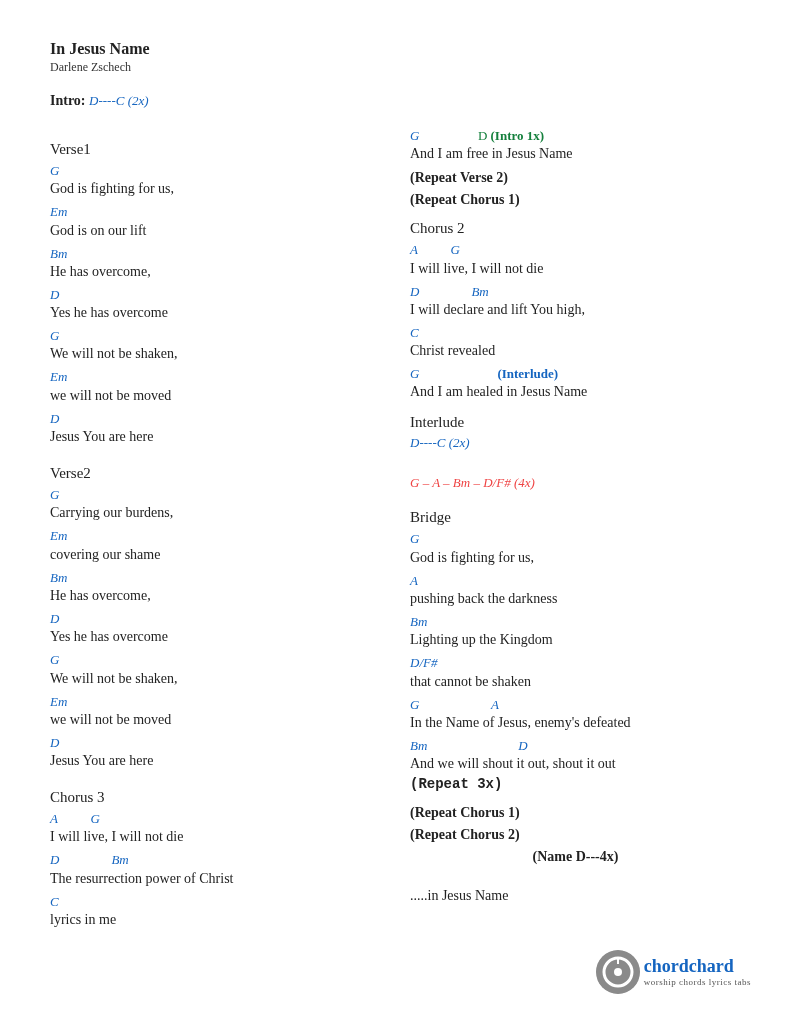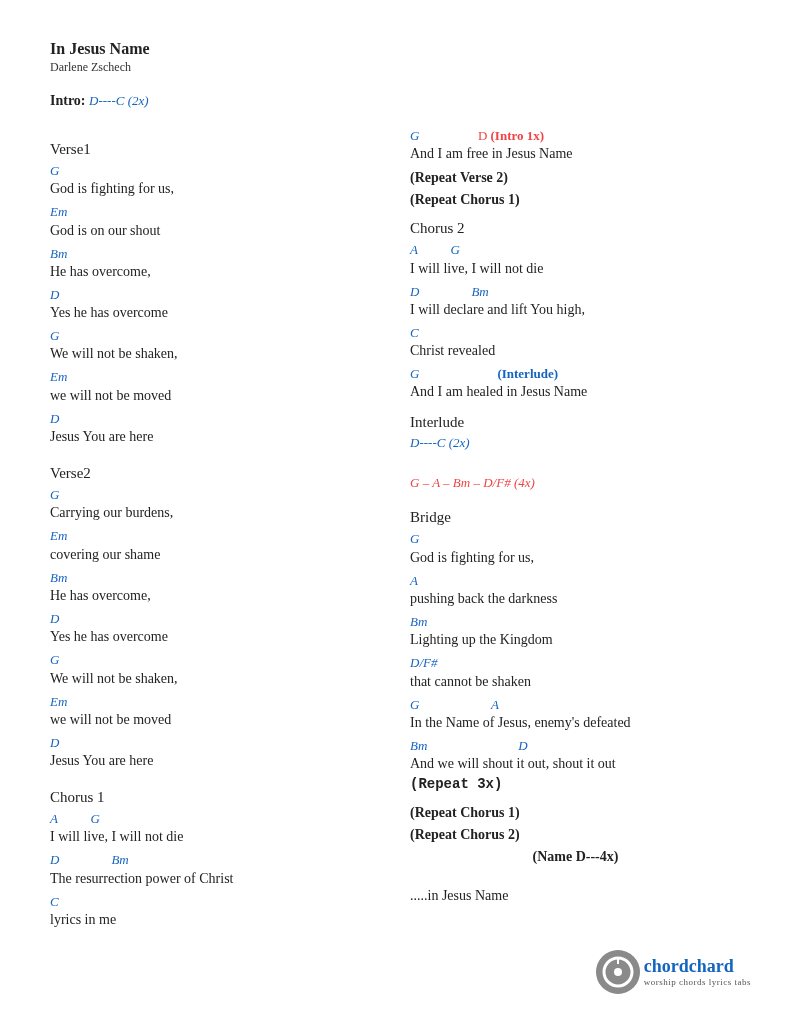--- a/index.html
+++ b/index.html
@@ -127,21 +127,21 @@
 </div>
 
 <div class="two-col">
   <div class="col-left">
 
     <div class="section-header">Verse1</div>
     <div class="lyric-block">
       <span class="chord-above">G</span>
         <span class="lyric-text">God is fighting for us,</span>
       <span class="chord-above">Em</span>
-        <span class="lyric-text">God is on our shout</span>
+        <span class="lyric-text">God is on our lift</span>
       <span class="chord-above">Bm</span>
         <span class="lyric-text">He has overcome,</span>
       <span class="chord-above">D</span>
         <span class="lyric-text">Yes he has overcome</span>
       <span class="chord-above">G</span>
         <span class="lyric-text">We will not be shaken,</span>
       <span class="chord-above">Em</span>
         <span class="lyric-text">we will not be moved</span>
       <span class="chord-above">D</span>
         <span class="lyric-text">Jesus You are here</span>
@@ -158,36 +158,36 @@
       <span class="chord-above">D</span>
         <span class="lyric-text">Yes he has overcome</span>
       <span class="chord-above">G</span>
         <span class="lyric-text">We will not be shaken,</span>
       <span class="chord-above">Em</span>
         <span class="lyric-text">we will not be moved</span>
       <span class="chord-above">D</span>
         <span class="lyric-text">Jesus You are here</span>
     </div>
 
-    <div class="section-header">Chorus 1</div>
+    <div class="section-header">Chorus 3</div>
     <div class="lyric-block">
       <span class="chord-above"><span class="inline-chord">A</span>&nbsp;&nbsp;&nbsp;&nbsp;&nbsp;&nbsp;&nbsp;&nbsp;&nbsp;&nbsp;<span class="inline-chord">G</span></span>
       <span class="lyric-text">I will live, I will not die</span>
       <span class="chord-above"><span class="inline-chord">D</span>&nbsp;&nbsp;&nbsp;&nbsp;&nbsp;&nbsp;&nbsp;&nbsp;&nbsp;&nbsp;&nbsp;&nbsp;&nbsp;&nbsp;&nbsp;&nbsp;<span class="inline-chord">Bm</span></span>
       <span class="lyric-text">The resurrection power of Christ</span>
       <span class="chord-above">C</span>
       <span class="lyric-text">lyrics in me</span>
     </div>
 
   </div>
 
   <div class="col-right">
 
     <div class="lyric-block" style="margin-top:0;">
-      <span class="chord-above"><span class="inline-chord">G</span>&nbsp;&nbsp;&nbsp;&nbsp;&nbsp;&nbsp;&nbsp;&nbsp;&nbsp;&nbsp;&nbsp;&nbsp;&nbsp;&nbsp;&nbsp;&nbsp;&nbsp;&nbsp;<span class="inline-chord" style="font-style:normal;color:#ef4444;">D <strong>(Intro 1x)</strong></span></span>
+      <span class="chord-above"><span class="inline-chord">G</span>&nbsp;&nbsp;&nbsp;&nbsp;&nbsp;&nbsp;&nbsp;&nbsp;&nbsp;&nbsp;&nbsp;&nbsp;&nbsp;&nbsp;&nbsp;&nbsp;&nbsp;&nbsp;<span class="inline-chord" style="font-style:normal;color:#15803d;">D <strong>(Intro 1x)</strong></span></span>
       <span class="lyric-text">And I am free in Jesus Name</span>
     </div>
 
     <div class="repeat-line">(Repeat Verse 2)</div>
     <div class="repeat-line">(Repeat Chorus 1)</div>
 
     <div class="section-header" style="margin-top:12px;">Chorus 2</div>
     <div class="lyric-block">
       <span class="chord-above"><span class="inline-chord">A</span>&nbsp;&nbsp;&nbsp;&nbsp;&nbsp;&nbsp;&nbsp;&nbsp;&nbsp;&nbsp;<span class="inline-chord">G</span></span>
       <span class="lyric-text">I will live, I will not die</span>

